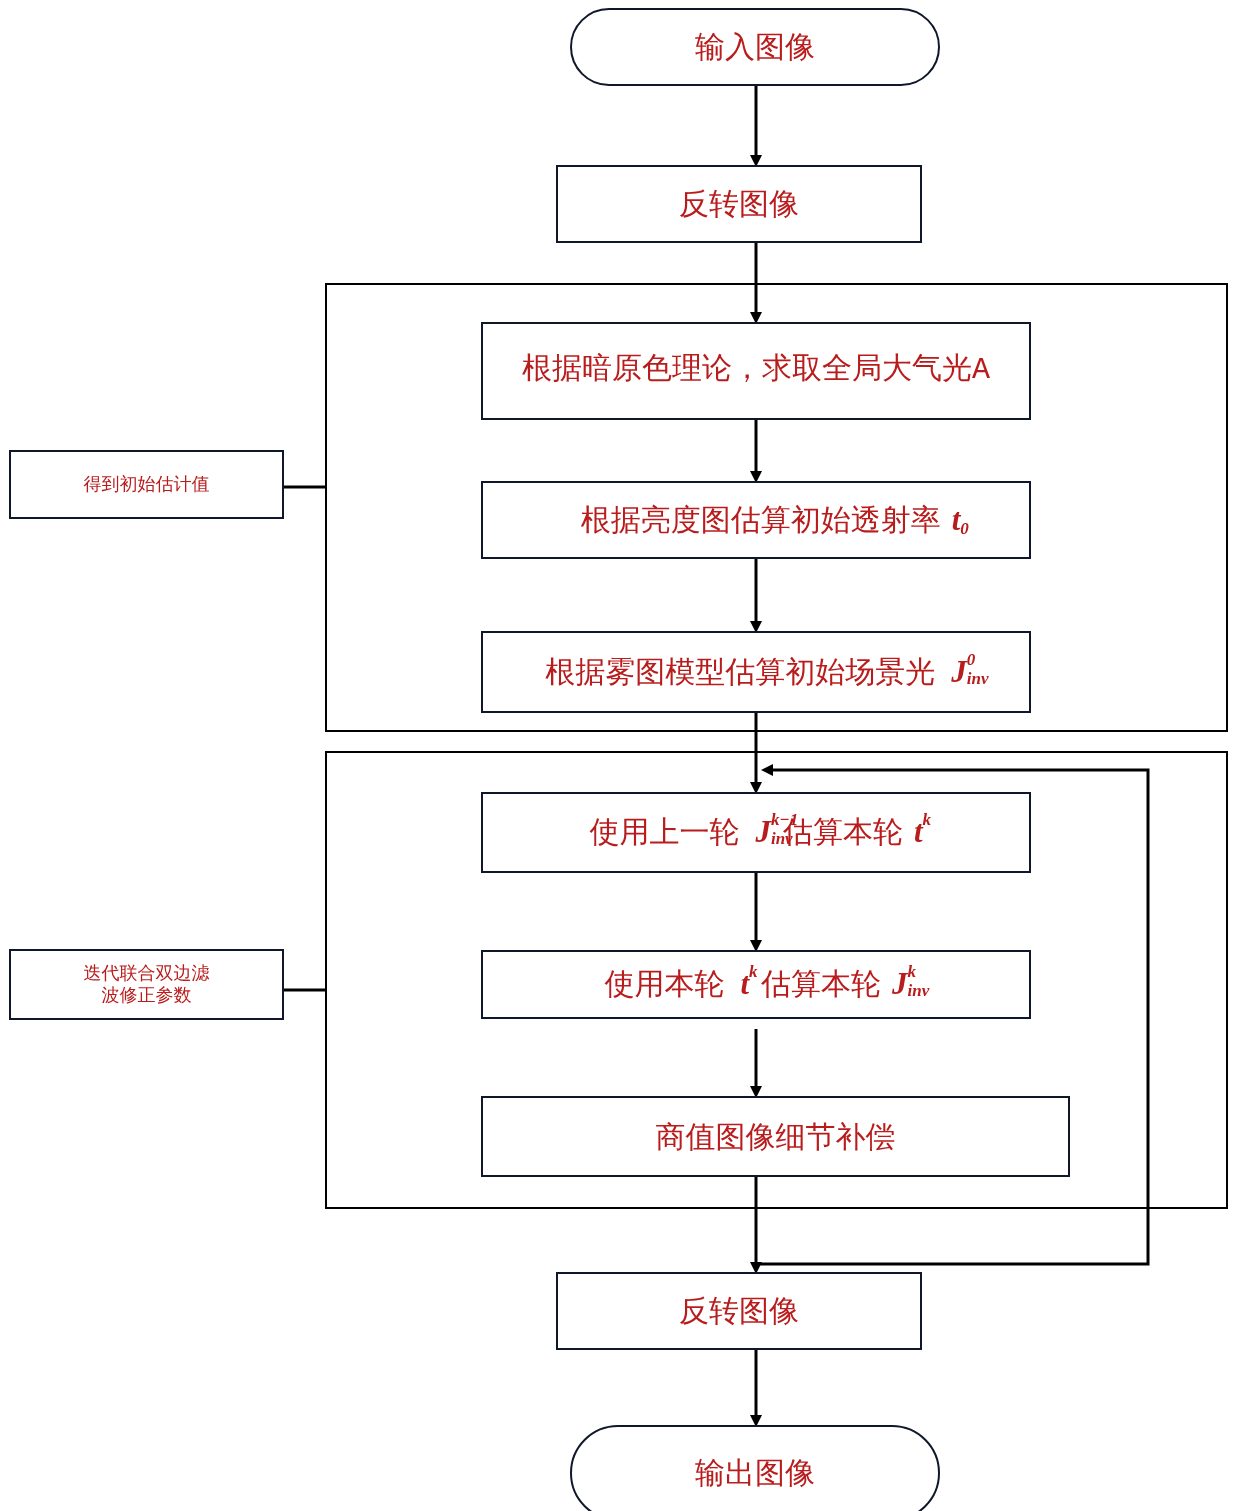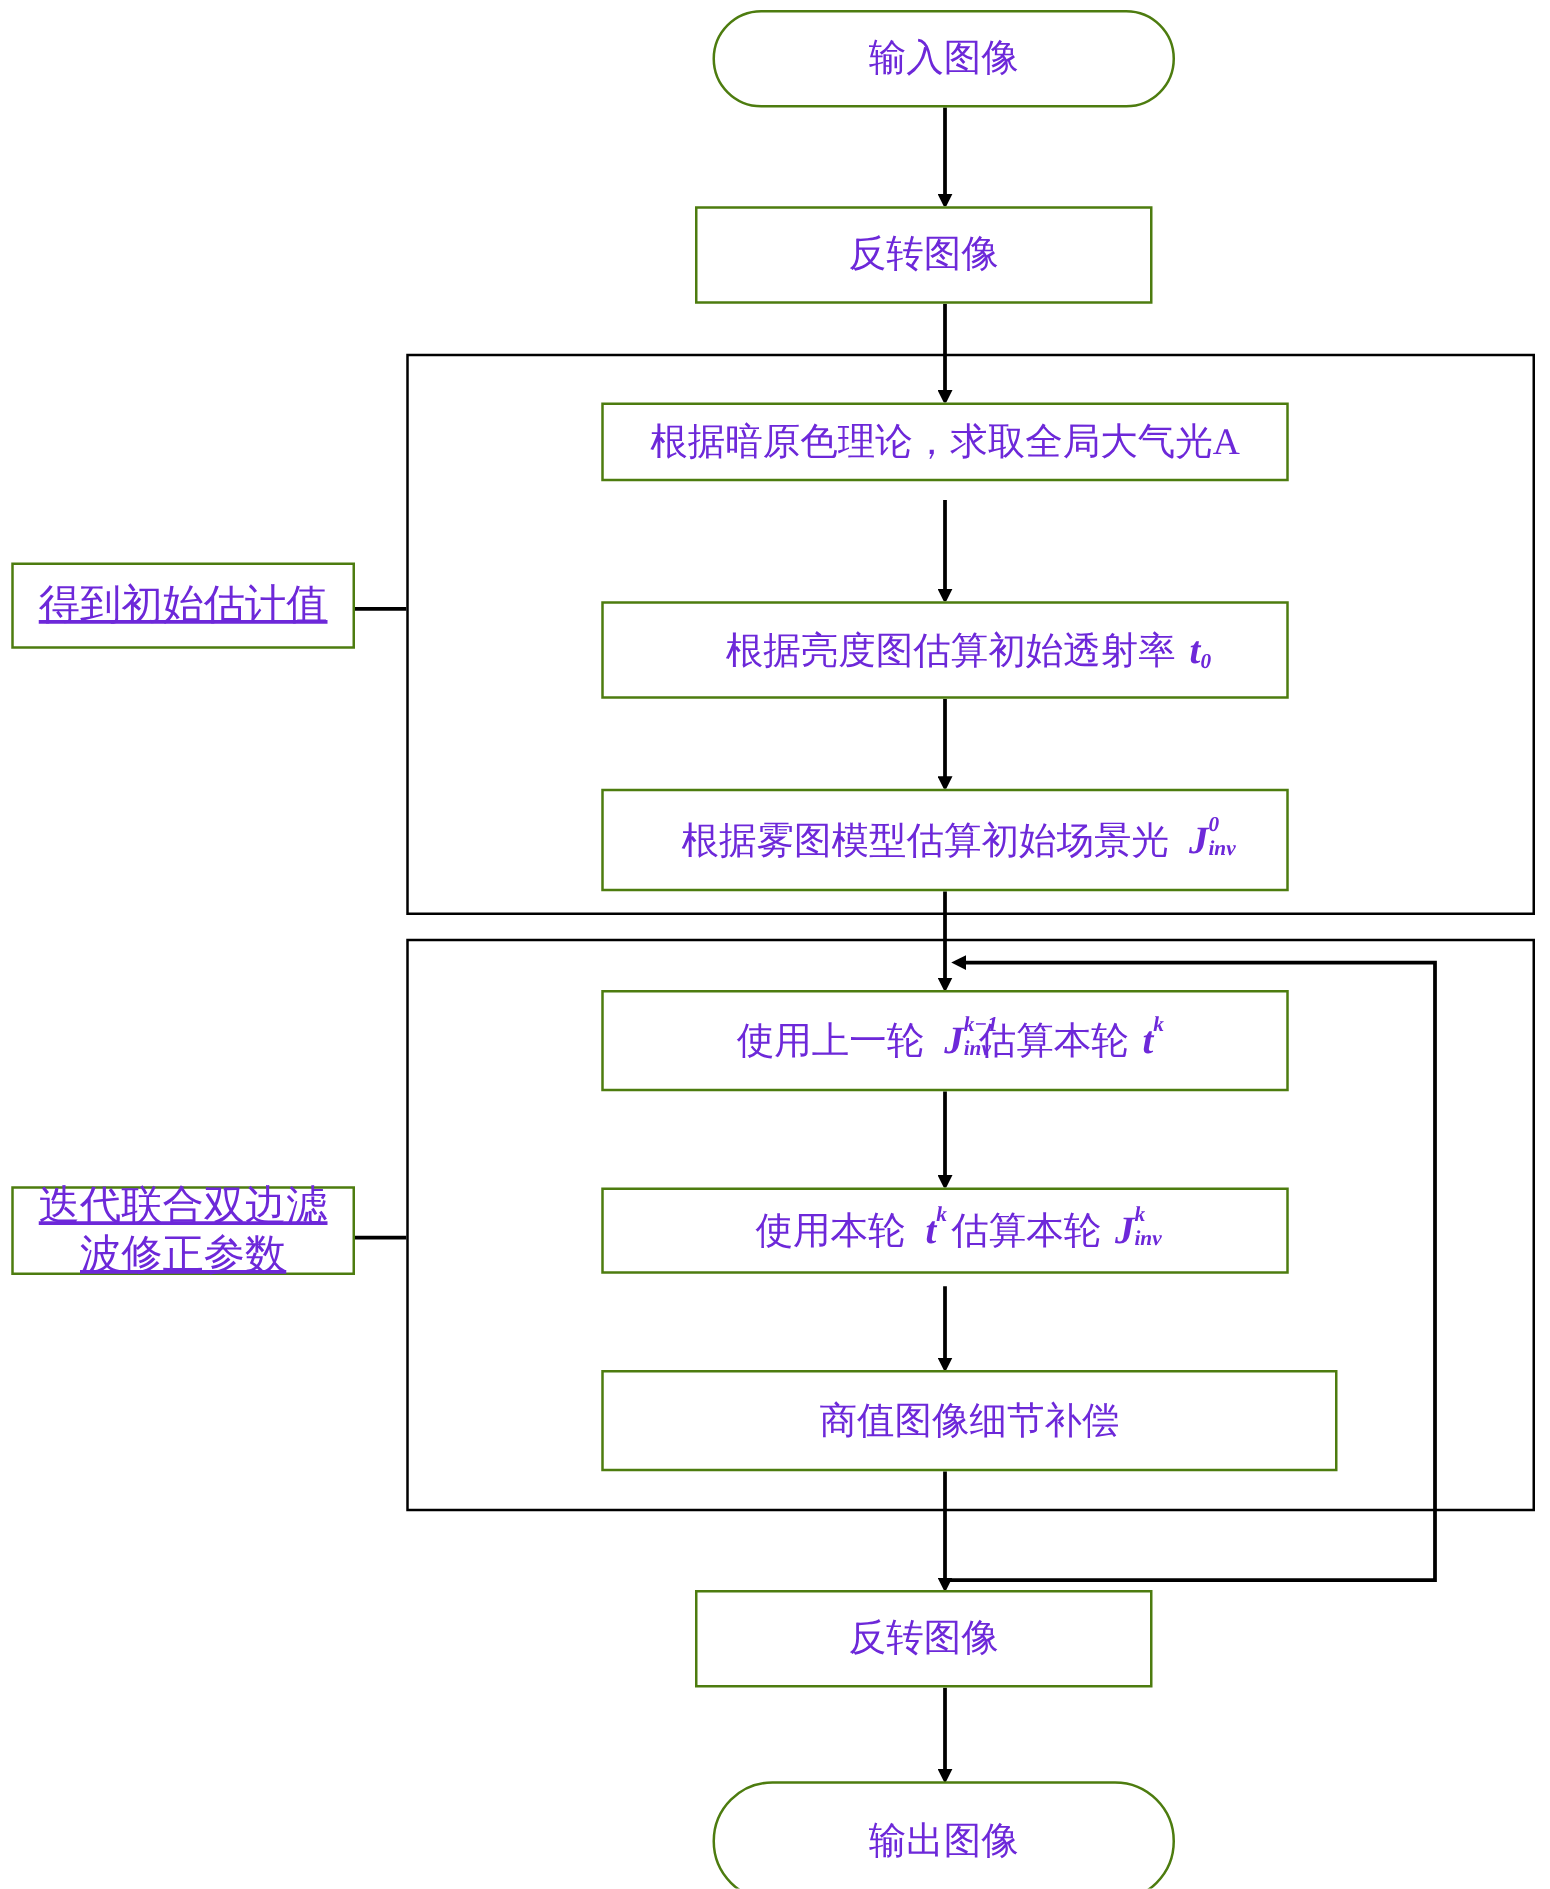--- a/index.html
+++ b/index.html
@@ -21,40 +21,39 @@
     position: absolute;
     left: 0;
     top: 0;
     width: 1240px;
     height: 1511px;
   }
   .node {
     position: absolute;
     box-sizing: border-box;
     background: #ffffff;
-    border: 2px solid #4d7c0f;
+    border: 2px solid #0f172a;
     display: flex;
     align-items: center;
     justify-content: center;
     text-align: center;
-    color: #6d28d9;
+    color: #b91c1c;
     line-height: 1.18;
   }
   .node.stadium {
     border-radius: 999px;
   }
   .node .txt {
     display: block;
     white-space: nowrap;
     font-size: 30px;
   }
   .node.label-box .txt {
     white-space: normal;
-    font-size: 33px;
-    text-decoration: underline;
+    font-size: 18px;
   }
   .group-box {
     position: absolute;
     box-sizing: border-box;
     border: 2px solid #000000;
     background: transparent;
   }
   
   .mi {
     font-family: "Liberation Serif", "DejaVu Serif", serif;
@@ -132,21 +131,21 @@
   <div class="group-box" style="left:325px; top:751px; width:903px; height:458px;"></div>
 
   <div class="node stadium" style="left:570px; top:8px; width:370px; height:78px;">
     <span class="txt">输入图像</span>
   </div>
 
   <div class="node" style="left:556px; top:165px; width:366px; height:78px;">
     <span class="txt">反转图像</span>
   </div>
 
-  <div class="node" style="left:481px; top:322px; width:550px; height:63px;">
+  <div class="node" style="left:481px; top:322px; width:550px; height:98px;font-family:Liberation Mono, monospace;">
     <span class="txt">根据暗原色理论，求取全局大气光A</span>
   </div>
 
   <div class="node" style="left:481px; top:481px; width:550px; height:78px;padding-left:29px;">
     <span class="txt">
       <span>根据亮度图估算初始透射率</span><span class="spacer-sm"></span><span class="mi plainsub"><span>t</span><span class="sub">0</span></span>
     </span>
   </div>
 
   <div class="node" style="left:481px; top:631px; width:550px; height:82px;justify-content:center;">

